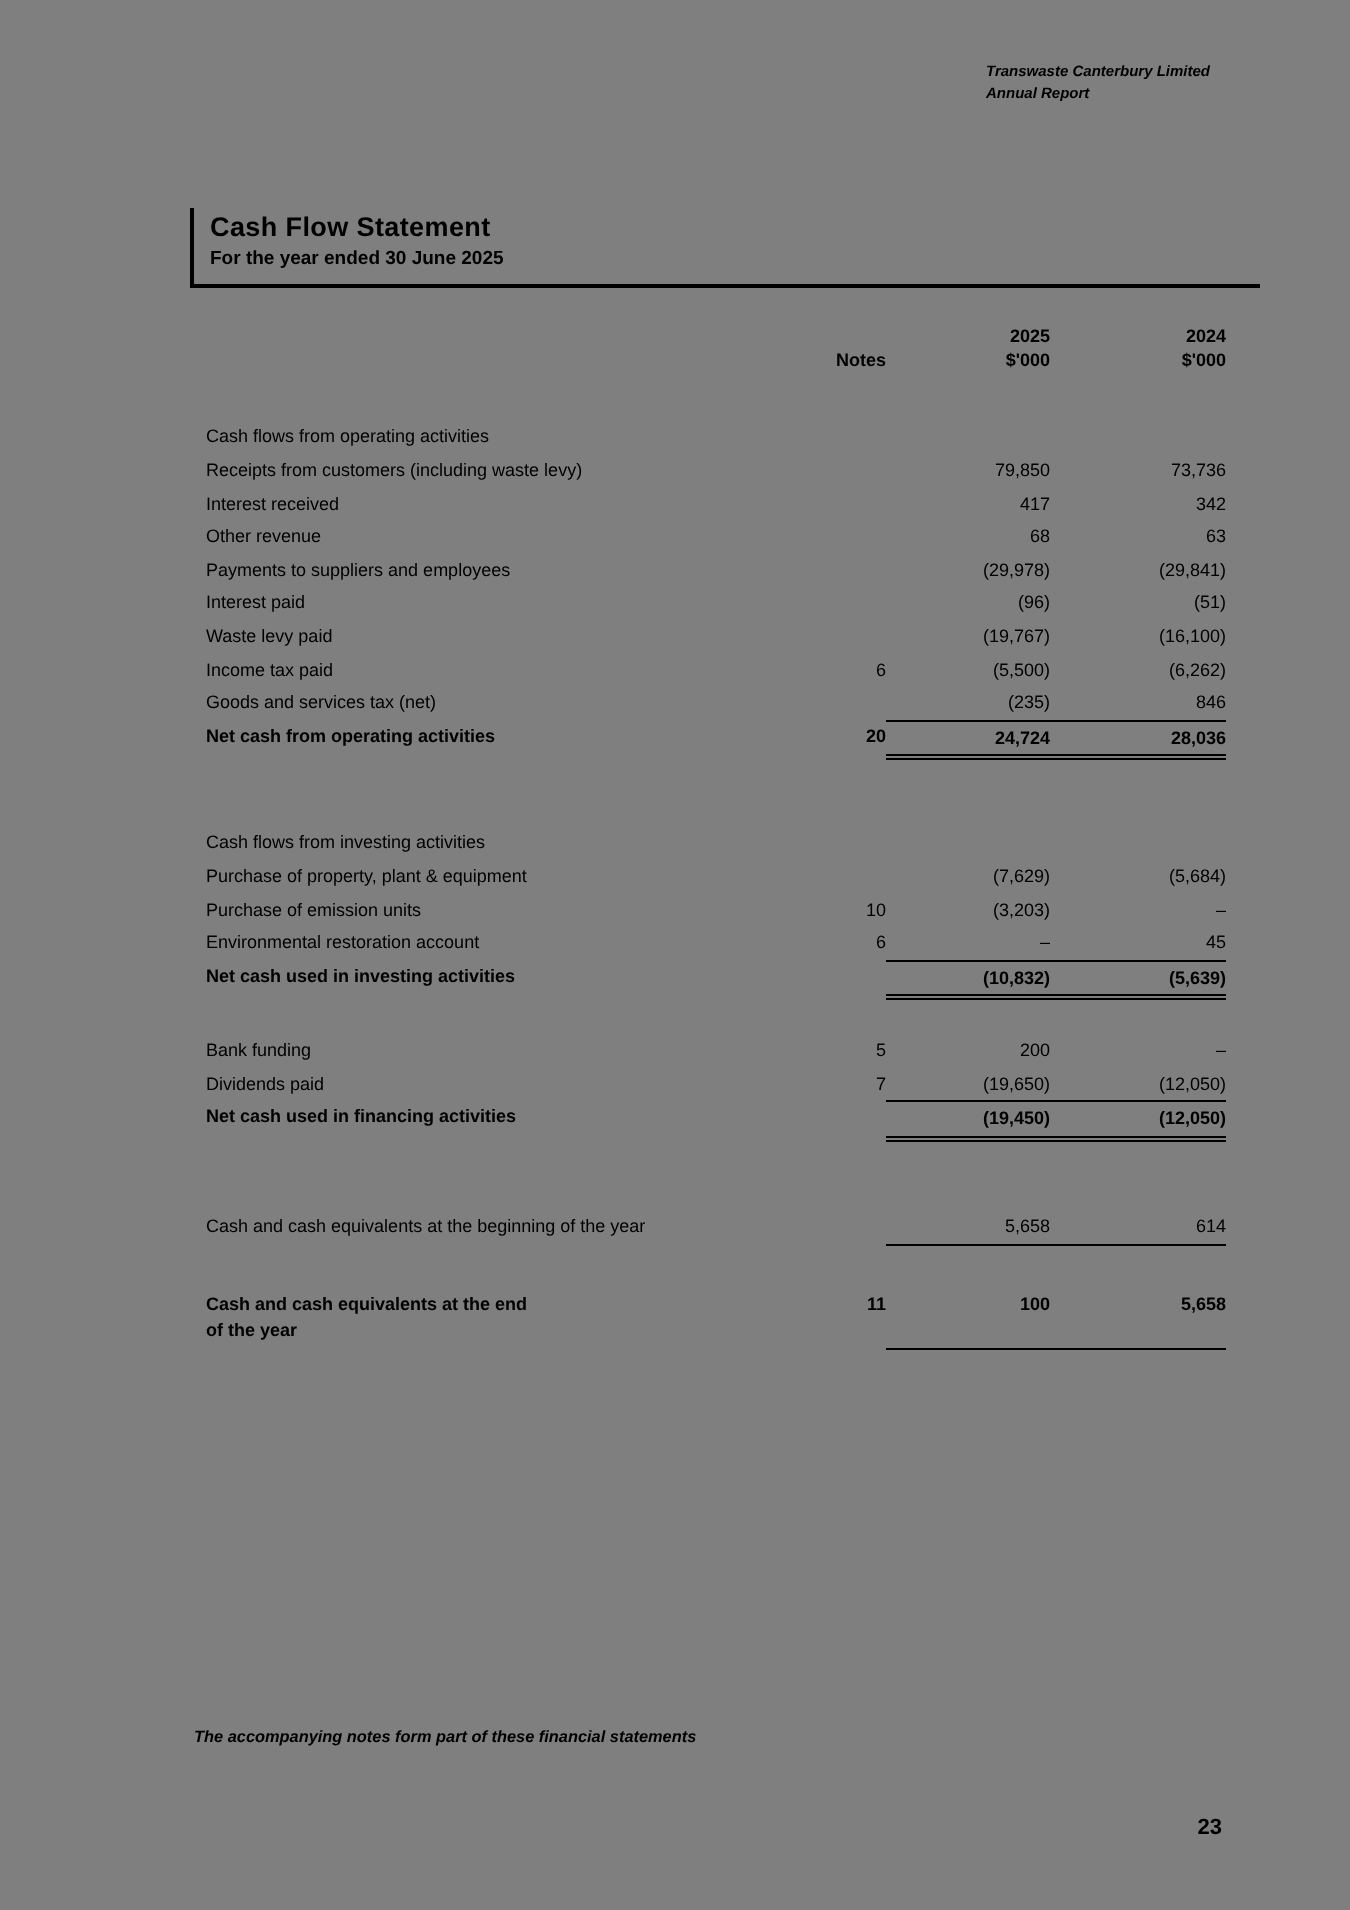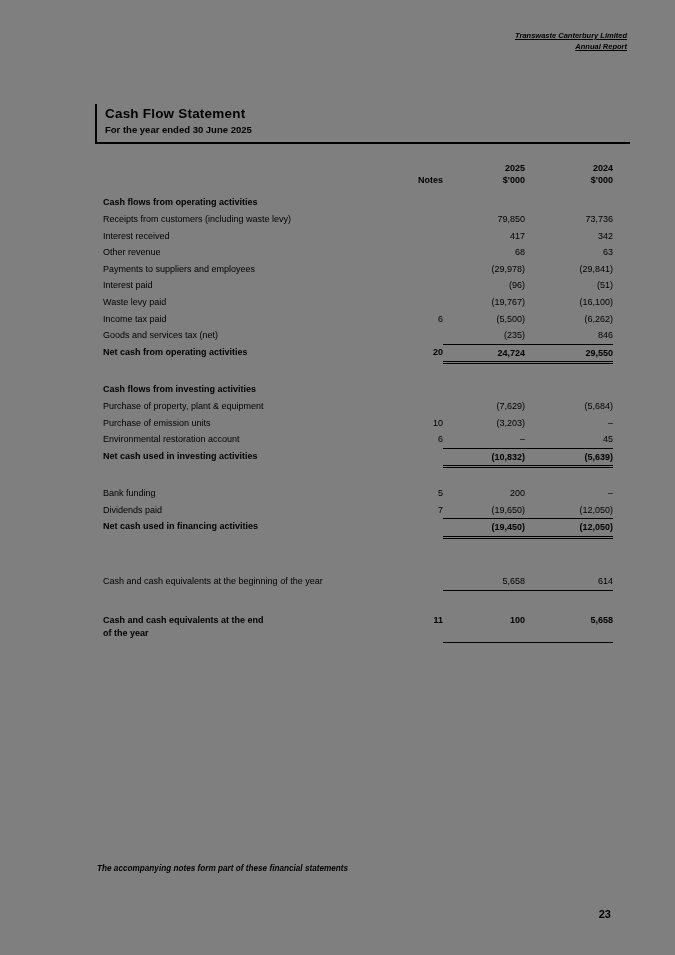--- a/index.html
+++ b/index.html
@@ -1,41 +1,41 @@
 <!DOCTYPE html>
 <html><head>
 <meta charset="utf-8">
 <style>
   html,body { margin:0; padding:0; background:#7f7f7f; }
   .page {
     position:relative; width:675px; height:955px; background:#7f7f7f;
     font-family:"Liberation Sans", sans-serif; color:#000; overflow:hidden;
   }
   .header-right {
-    position:absolute; top:30px; right:48px; text-align:right;
-    font-size:7.5px; font-weight:bold; font-style:italic; line-height:1.5;text-decoration:underline;
+    position:absolute; top:30px; right:70px; 
+    font-size:7.5px; font-weight:bold; font-style:italic; line-height:1.5;
   }
   .title-block {
     position:absolute; left:95px; top:104px; width:525px;
     border-left:2px solid #000; border-bottom:2px solid #000;
     padding:2px 0 7px 8px;
   }
   .title    { font-size:13.5px; font-weight:bold; letter-spacing:.2px; }
   .subtitle { font-size:9.5px;  font-weight:bold; margin-top:3px; }
 
   .cftable { position:absolute; left:103px; top:163px; width:510px; font-size:9px; }
   .row  { display:flex; line-height:16.6px; }
   .c-label { width:300px; }
   .c-note  { width:40px; text-align:right; }
   .c-v1    { width:82px; text-align:right; }
   .c-v2    { width:88px; text-align:right; }
 
   .row.thead { font-weight:bold; line-height:1.3; align-items:flex-end; padding-bottom:8px; }
 
-  .row.section .c-label { font-weight:bold; }
+  .row.section .c-label { font-weight:normal;margin-top:16px; }
   .row.total, .row.bold-item, .row.grand { font-weight:bold; }
   .row.spacer { height:17px; }
 
   .row.total .c-v1, .row.total .c-v2 {
     border-top:1px solid #000; border-bottom:3px double #000;
   }
   .row.underline .c-v1, .row.underline .c-v2 { border-bottom:1px solid #000; }
 
   .row.grand { line-height:13px; padding-top:6px; }
   .row.grand .c-v1, .row.grand .c-v2 { border-bottom:1.5px solid #000; height:28px; }
@@ -149,21 +149,21 @@
           <div class="c-note"></div>
           <div class="c-v1">(235)</div>
           <div class="c-v2">846</div>
         </div>
         <div class="row total">
           <div class="c-label">
             <div>Net cash from operating activities</div>
           </div>
           <div class="c-note">20</div>
           <div class="c-v1">24,724</div>
-          <div class="c-v2">29,550</div>
+          <div class="c-v2">28,036</div>
         </div>
         <div class="row spacer"></div>
         <div class="row section">
           <div class="c-label">
             <div>Cash flows from investing activities</div>
           </div>
           <div class="c-note"></div>
           <div class="c-v1"></div>
           <div class="c-v2"></div>
         </div>

